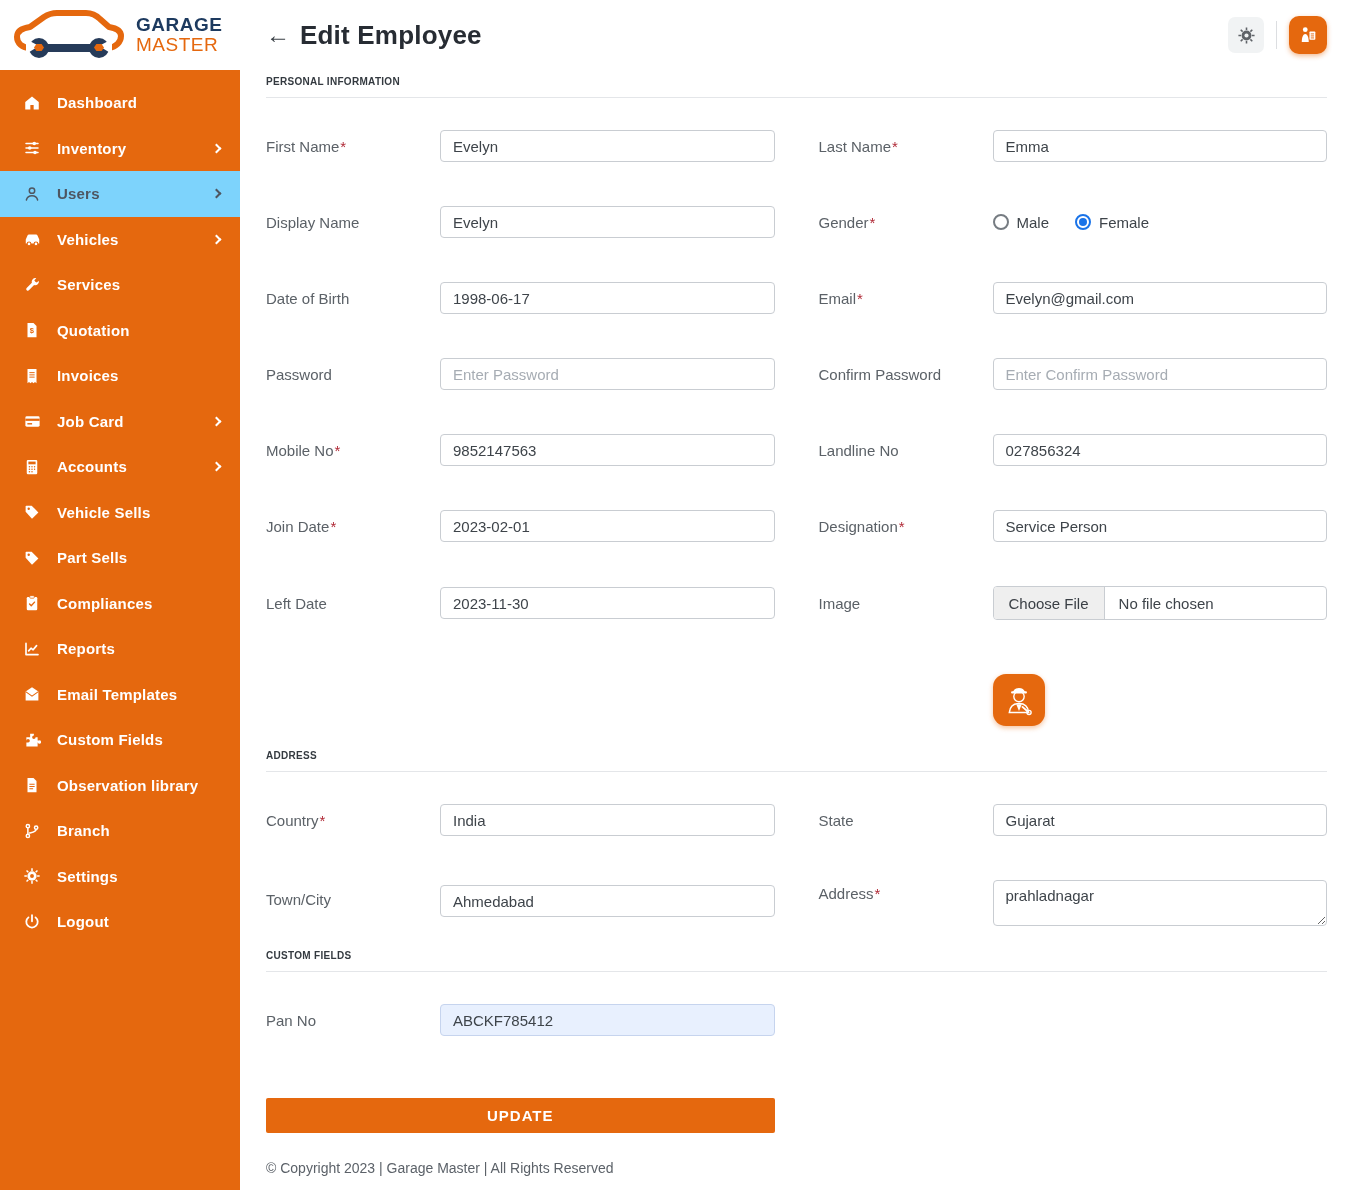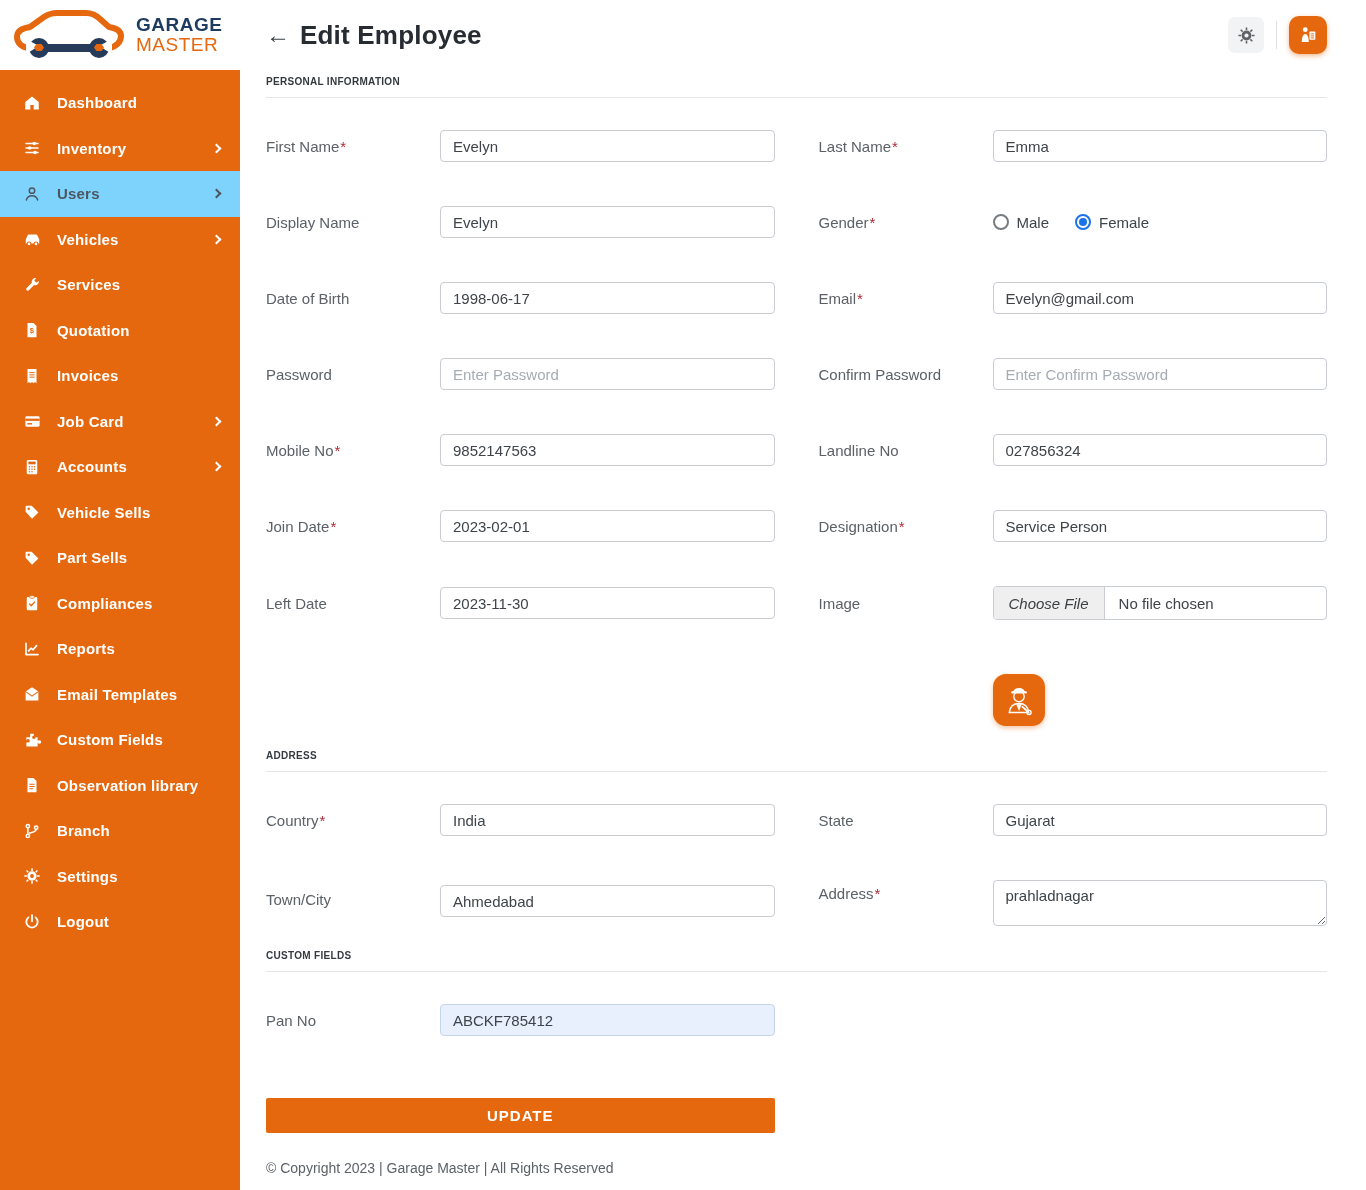--- a/index.html
+++ b/index.html
@@ -91,21 +91,21 @@
     content:''; position:absolute; inset:2px; background:#1a73e8; border-radius:50%;
   }
   .radio-label { font-size:15px; color:#3e444a; margin-right:18px; }
   
   .file-control {
     display:flex; align-items:center; height:34px;
     border:1px solid #c9cdd2; border-radius:4px; overflow:hidden; background:#fff; cursor:pointer;
   }
   .file-btn {
     background:#efefef; border-right:1px solid #c9cdd2; height:100%;
-    display:flex; align-items:center; padding:8px 15px; font-size:15px; color:#3a3f45; flex-shrink:0;font-style:italic;
+    display:flex; align-items:center; padding:8px 15px; font-size:15px; color:#3a3f45; flex-shrink:0;
   }
   .file-status { padding-left:14px; font-size:15px; color:#3e444a; }
   .avatar-box {
     width:52px; height:52px; background:#e5680e; border-radius:13px; margin-top:10px;
     display:flex; align-items:center; justify-content:center;
     box-shadow:0 2px 5px rgba(229,104,14,0.4);
   }
   .avatar-row { display:grid; grid-template-columns:174px 1fr; }
   .update-btn {
     margin-top:18px; height:35px; width:100%;

